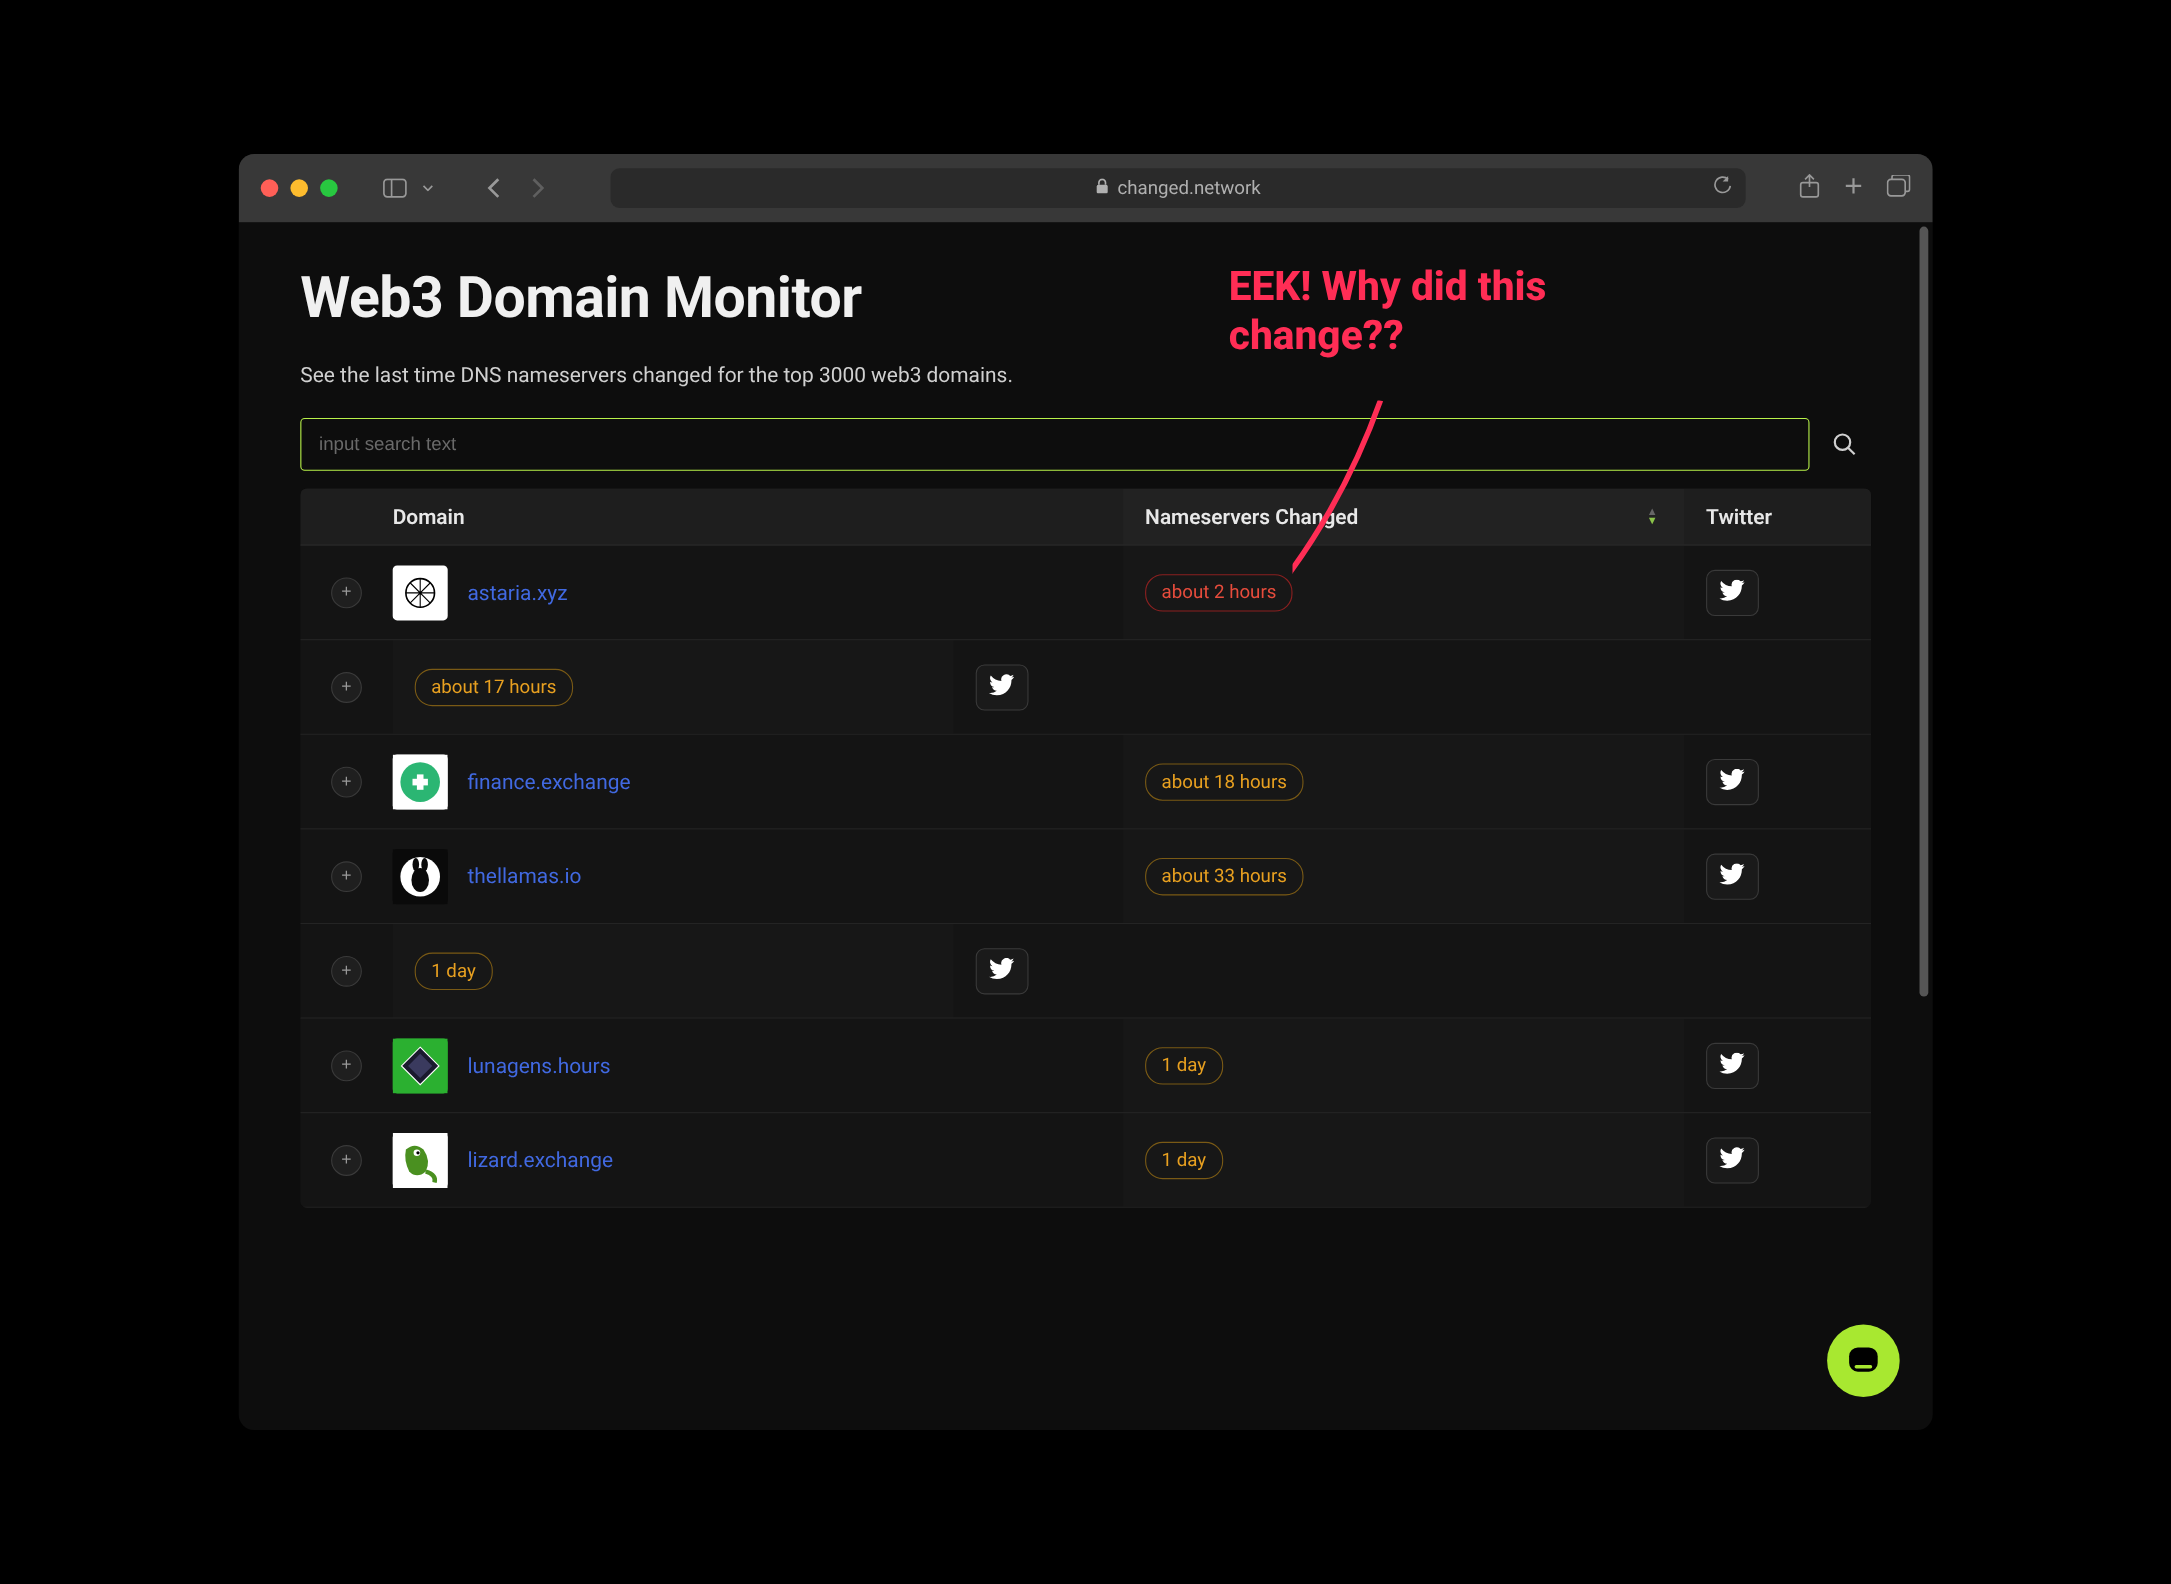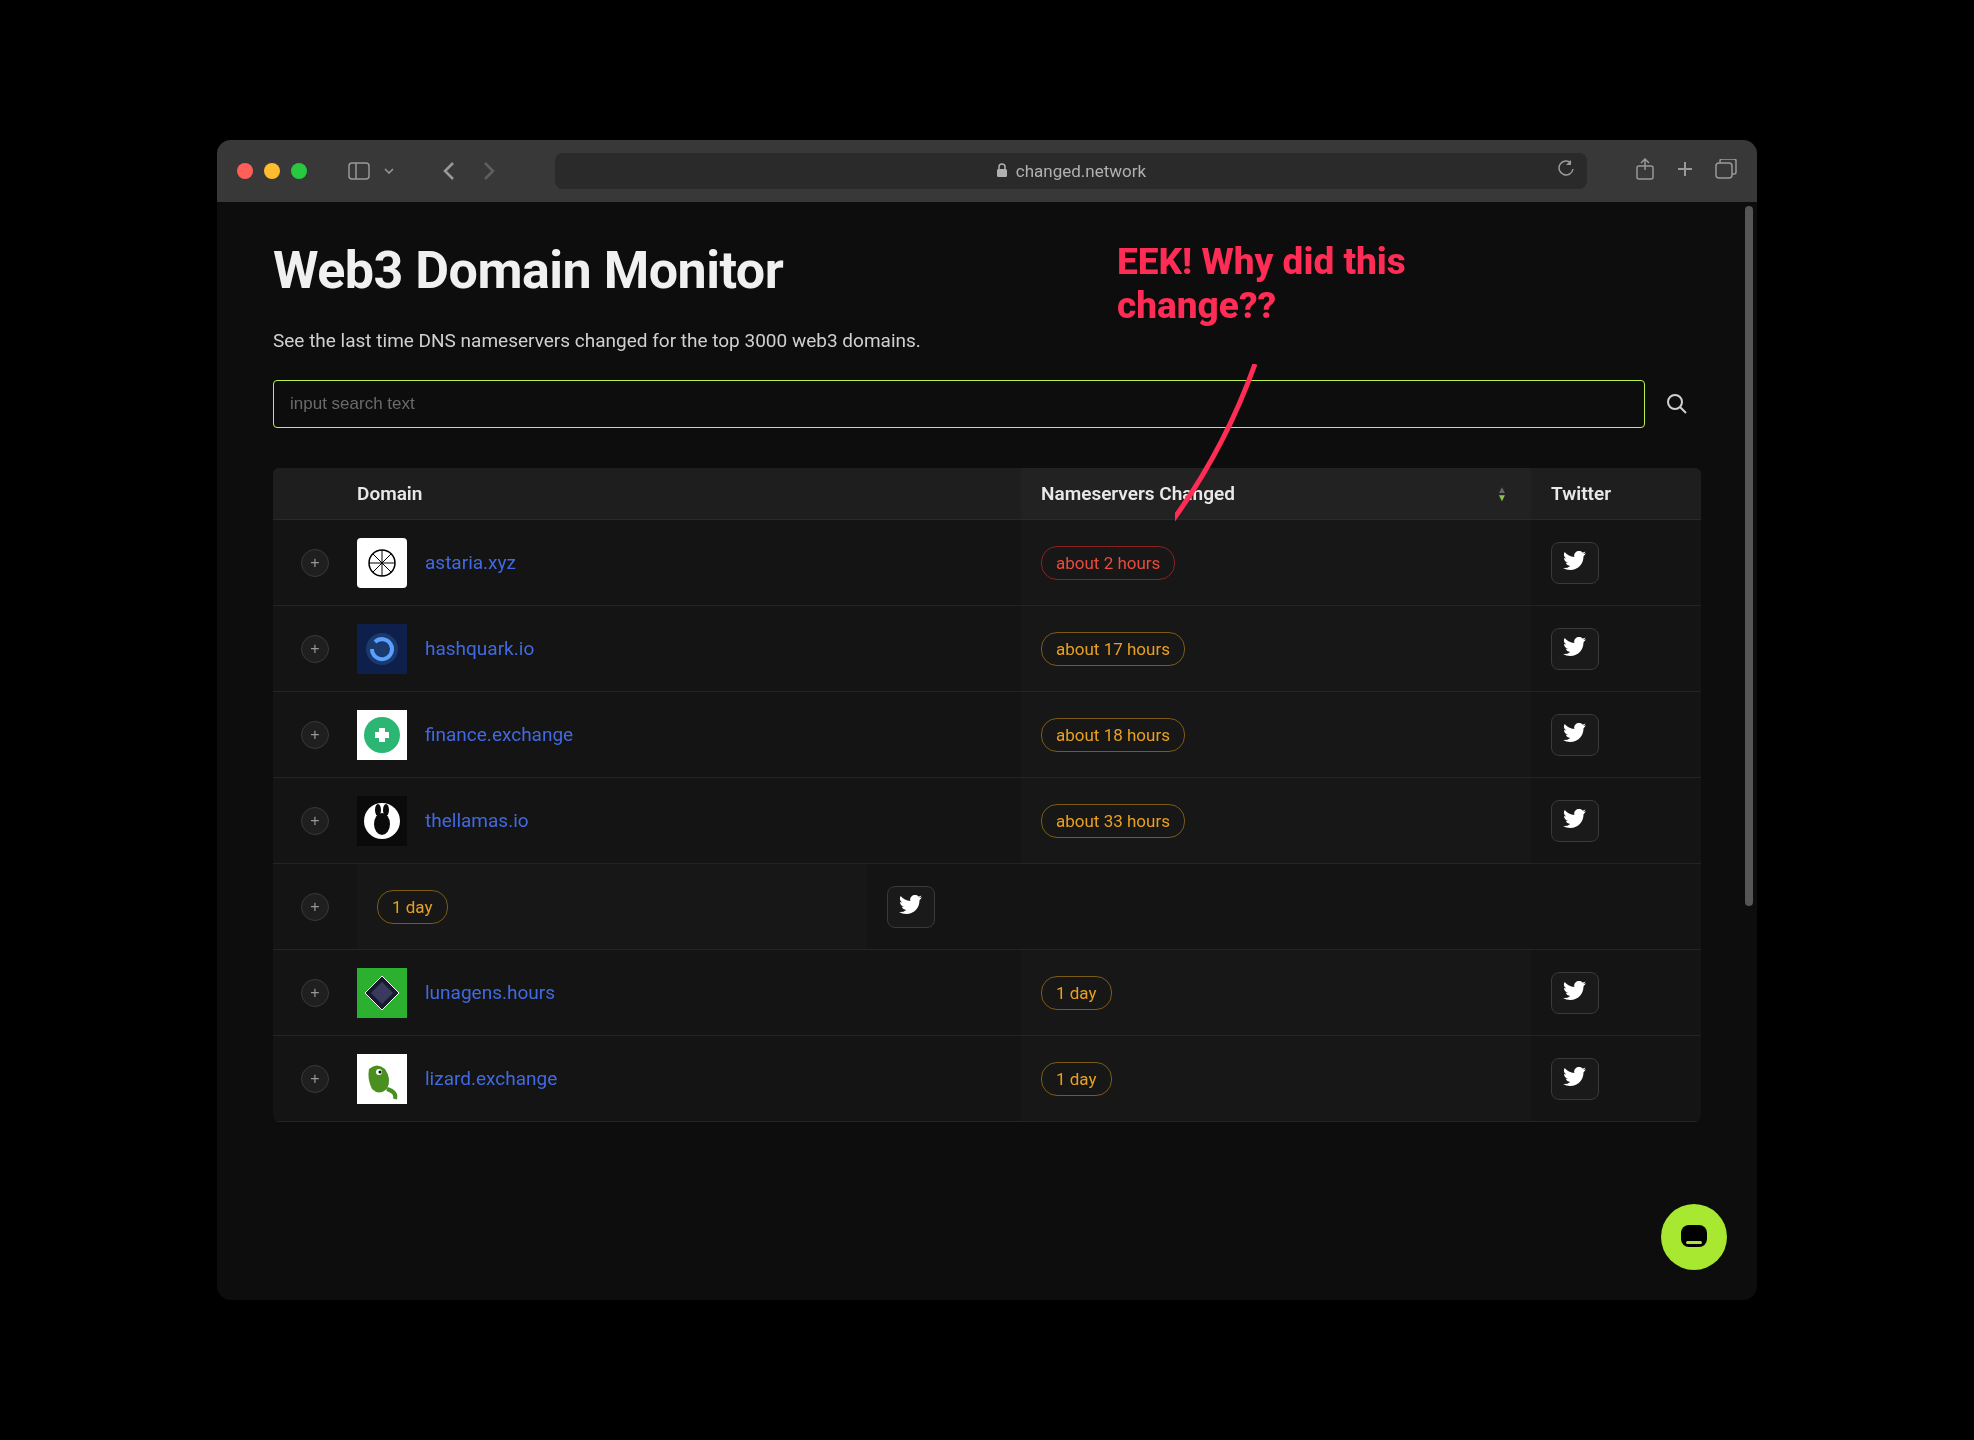--- a/index.html
+++ b/index.html
@@ -93,21 +93,21 @@
       letter-spacing: -0.5px;
     }
     .page-subtitle {
       font-size: 19px;
       color: #d0d0d0;
       margin-bottom: 28px;
     }
     .search-row {
       display: flex;
       gap: 8px;
-      margin-bottom: 40px;
+      margin-bottom: 16px;
     }
     .search-box {
       flex: 1;
       height: 48px;
       background: transparent;
       border: 1.5px solid #b8f24a;
       border-radius: 4px;
       padding: 0 16px;
       color: #d0d0d0;
       font-size: 17px;
@@ -390,30 +390,20 @@
                 <span><svg width="24" height="20" viewBox="0 0 24 20" fill="#fff">
                     <path d="M23 2.3a9.5 9.5 0 0 1-2.7.7A4.7 4.7 0 0 0 22.4.4a9.4 9.4 0 0 1-3 1.1A4.7 4.7 0 0 0 11.4 6a13.3 13.3 0 0 1-9.7-4.9 4.7 4.7 0 0 0 1.5 6.3 4.7 4.7 0 0 1-2.1-.6v.1a4.7 4.7 0 0 0 3.8 4.6 4.7 4.7 0 0 1-2.1.1 4.7 4.7 0 0 0 4.4 3.3A9.4 9.4 0 0 1 0 17a13.3 13.3 0 0 0 7.2 2.1c8.6 0 13.3-7.1 13.3-13.3v-.6A9.5 9.5 0 0 0 23 2.3z"></path>
                   </svg></span>
               </button>
     </div>
   </div>
           <div class="table-row">
     <div class="col-expand">
       <button class="expand-btn">+</button>
     </div>
-    <div class="col-domain">
-      <div class="domain-icon icon-hashquark">
-                <svg width="50" height="50" viewBox="0 0 50 50">
-                  <rect width="50" height="50" fill="#0d1f4a"></rect>
-                  <circle cx="25" cy="25" r="16" fill="#1a3a6e"></circle>
-                  <path d="M18 18 a10 10 0 1 1 -3 7" fill="none" stroke="#5aa0ff" stroke-width="4"></path>
-                </svg>
-              </div>
-      <a class="domain-link">hashquark.io</a>
-    </div>
     <div class="col-nameservers data-cell">
       <span class="time-badge orange">about 17 hours</span>
     </div>
     <div class="col-twitter">
       <button class="twitter-btn">
                 <span><svg width="24" height="20" viewBox="0 0 24 20" fill="#fff">
                     <path d="M23 2.3a9.5 9.5 0 0 1-2.7.7A4.7 4.7 0 0 0 22.4.4a9.4 9.4 0 0 1-3 1.1A4.7 4.7 0 0 0 11.4 6a13.3 13.3 0 0 1-9.7-4.9 4.7 4.7 0 0 0 1.5 6.3 4.7 4.7 0 0 1-2.1-.6v.1a4.7 4.7 0 0 0 3.8 4.6 4.7 4.7 0 0 1-2.1.1 4.7 4.7 0 0 0 4.4 3.3A9.4 9.4 0 0 1 0 17a13.3 13.3 0 0 0 7.2 2.1c8.6 0 13.3-7.1 13.3-13.3v-.6A9.5 9.5 0 0 0 23 2.3z"></path>
                   </svg></span>
               </button>
     </div>

